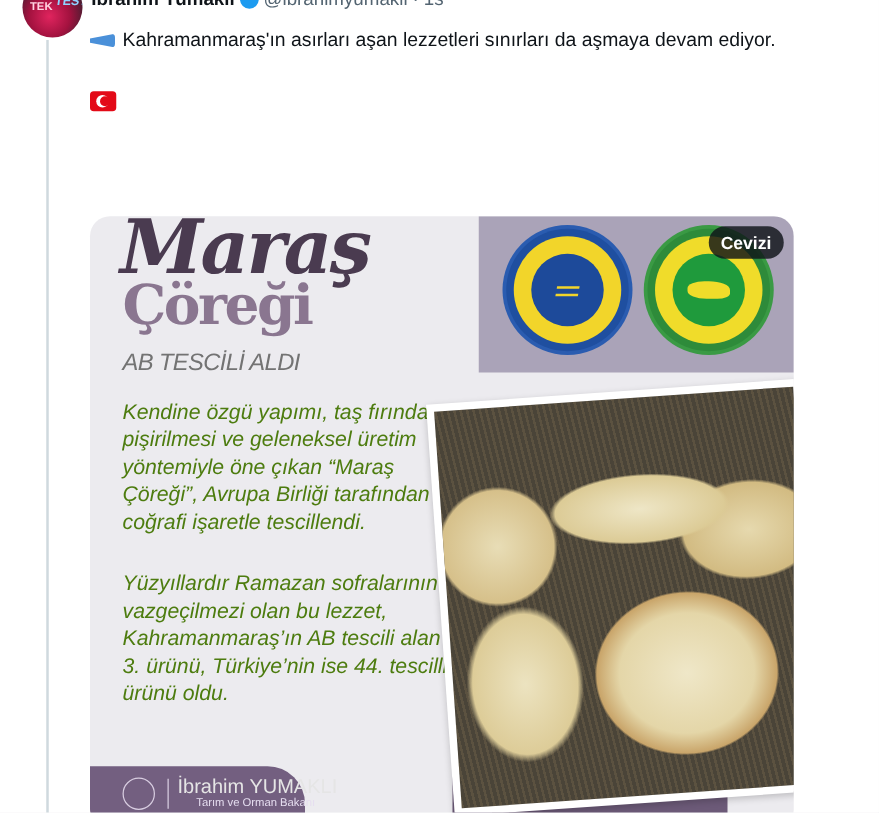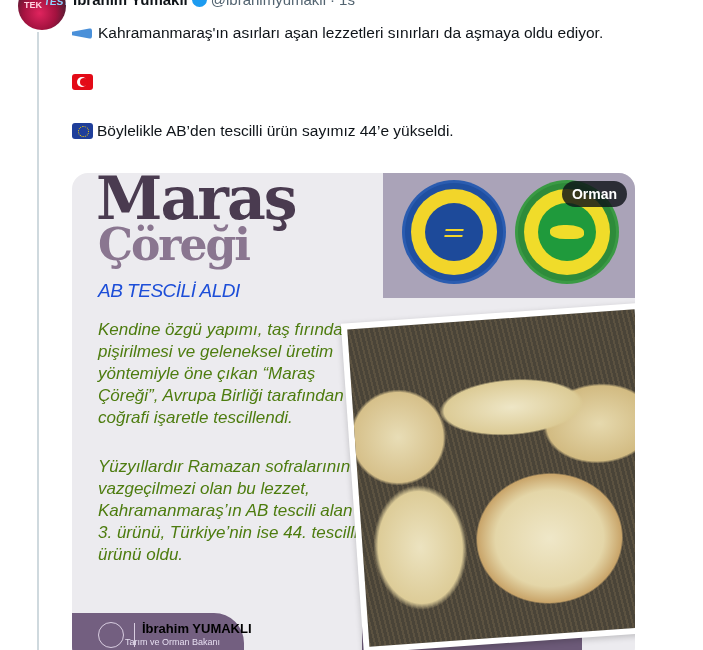--- a/index.html
+++ b/index.html
@@ -28,24 +28,24 @@
   .emoji-tr::before { content: ""; position: absolute; left: 5px; top: 3px; width: 10px; height: 10px; border-radius: 50%; background: #fff; }
   .emoji-tr::after { content: ""; position: absolute; left: 8px; top: 4px; width: 8px; height: 8px; border-radius: 50%; background: #e30a17; }
   .emoji-eu { width: 21px; height: 16px; background: #1f3e9a; border-radius: 3px; position: relative; }
   .emoji-eu::before { content: ""; position: absolute; left: 6px; top: 3px; width: 9px; height: 9px; border-radius: 50%; border: 1px dotted #ffd500; }
 
   
   .media { position: absolute; left: 72px; top: 173px; width: 563px; height: 490px; border-radius: 16px; overflow: hidden; background: #ecebef; }
   .media .purple-top { position: absolute; left: 311px; top: 0; width: 252px; height: 125px; background: #aaa3b8; }
   .media .purple-bottom { position: absolute; left: 290px; top: 440px; width: 220px; height: 60px; background: #6c5a78; }
   .title-1 { position: absolute; left: 24px; top: -10px; font-family: "DejaVu Serif", "Liberation Serif", serif; font-weight: bold;
-    font-size: 60px; color: #4a3b50; letter-spacing: -2px; }
+    font-size: 60px; color: #4a3b50; letter-spacing: -2px; font-style: italic; }
   .title-2 { position: absolute; left: 26px; top: 46px; font-family: "DejaVu Serif", "Liberation Serif", serif; font-weight: bold;
     font-size: 44px; color: #8a7690; letter-spacing: -2px; }
-  .subtitle { position: absolute; left: 26px; top: 107px; font-style: italic; font-size: 19px; color: #1d4ed8; letter-spacing: -0.5px; }
+  .subtitle { position: absolute; left: 26px; top: 107px; font-style: italic; font-size: 19px; color: #737373; letter-spacing: -0.5px; }
   .body-text { position: absolute; left: 26px; width: 260px; font-style: italic; font-size: 17px; line-height: 22px; color: #4d7c0f; }
   .body-1 { top: 146px; }
   .body-2 { top: 283px; }
 
   .seal { position: absolute; top: 10px; width: 98px; height: 98px; border-radius: 50%; }
   .seal-eu { left: 333px; background: #1f4fa0; box-shadow: 0 0 0 3px #2a5cb0; }
   .seal-eu .ring { position: absolute; inset: 6px; border-radius: 50%; background: #f2d52a; }
   .seal-eu .core { position: absolute; inset: 20px; border-radius: 50%; background: #1d4a9a; }
   .seal-eu .field { position: absolute; left: 20px; top: 26px; width: 18px; height: 8px; border-top: 2px solid #f2d52a; border-bottom: 2px solid #f2d52a; transform: skew(-10deg); }
   .seal-tr { left: 446px; background: #2e8b3a; box-shadow: 0 0 0 3px #3a9a44; }
@@ -64,49 +64,46 @@
       radial-gradient(ellipse 60px 80px at 20% 70%, #ece3c0 0%, #ddcc98 70%, transparent 78%),
       radial-gradient(ellipse 90px 35px at 55% 28%, #eee6c6 0%, #dccb96 75%, transparent 80%),
       radial-gradient(ellipse 60px 60px at 15% 35%, #e8ddb6 0%, #d6c08a 75%, transparent 80%),
       radial-gradient(ellipse 70px 50px at 85% 35%, #e6d9ae 0%, #d2bb82 75%, transparent 80%),
       repeating-linear-gradient(80deg, rgba(190,160,110,0.15) 0 2px, transparent 2px 5px),
       #4a4438; }
 
   .minister-badge { position: absolute; left: 0; top: 440px; width: 172px; height: 60px; background: #735f80; border-radius: 0 30px 0 0; }
   .minister-badge .emblem { position: absolute; left: 26px; top: 9px; width: 26px; height: 26px; border-radius: 50%; border: 1px solid #d8cde0; }
   .minister-badge .divider { position: absolute; left: 62px; top: 10px; width: 1px; height: 24px; background: #d8cde0; }
-  .minister-badge .mname { position: absolute; left: 70px; top: 8px; font-size: 13px; font-weight: bold; color: #000000; white-space: nowrap; }
-  .minister-badge .mtitle { position: absolute; left: 53px; top: 24px; font-size: 9px; color: #e6def0; white-space: nowrap; }
+  .minister-badge .mname { position: absolute; left: 70px; top: 8px; font-size: 16px; font-weight: normal; color: #e5e5e5; white-space: nowrap; }
+  .minister-badge .mtitle { position: absolute; left: 85px; top: 24px; font-size: 9px; color: #e6def0; white-space: nowrap; }
 </style>
 </head>
 <body>
 
 <div class="avatar">
   <span class="a1">TEK</span>
   <span class="a2">TEST</span>
 </div>
 <div class="thread-line"></div>
 
 <div class="header">
   <span class="name">İbrahim Yumaklı</span>
   <span class="badge"></span>
   <span class="handle">@ibrahimyumakli</span>
   <span class="handle">·</span>
   <span class="time">1s</span>
 </div>
 
 <div class="tweet-text">
   <p>
-    <span class="emoji emoji-megaphone"></span><span>Kahramanmaraş'ın asırları aşan lezzetleri sınırları da aşmaya oldu ediyor.</span>
+    <span class="emoji emoji-megaphone"></span><span>Kahramanmaraş'ın asırları aşan lezzetleri sınırları da aşmaya devam ediyor.</span>
   </p>
   <p>
     <span class="emoji emoji-tr"></span>
-  </p>
-  <p>
-    <span class="emoji emoji-eu"></span><span>Böylelikle AB’den tescilli ürün sayımız 44’e yükseldi.</span>
   </p>
 </div>
 
 <div class="media">
   <div class="purple-top"></div>
   <div class="purple-bottom"></div>
 
   <div class="title-1">Maraş</div>
   <div class="title-2">Çöreği</div>
   <div class="subtitle">AB TESCİLİ ALDI</div>
@@ -130,14 +127,14 @@
     <div class="inner"></div>
   </div>
 
   <div class="minister-badge">
     <div class="emblem"></div>
     <div class="divider"></div>
     <div class="mname">İbrahim YUMAKLI</div>
     <div class="mtitle">Tarım ve Orman Bakanı</div>
   </div>
 
-  <div class="gizle">Orman</div>
+  <div class="gizle">Cevizi</div>
 </div>
 
 </body></html>

